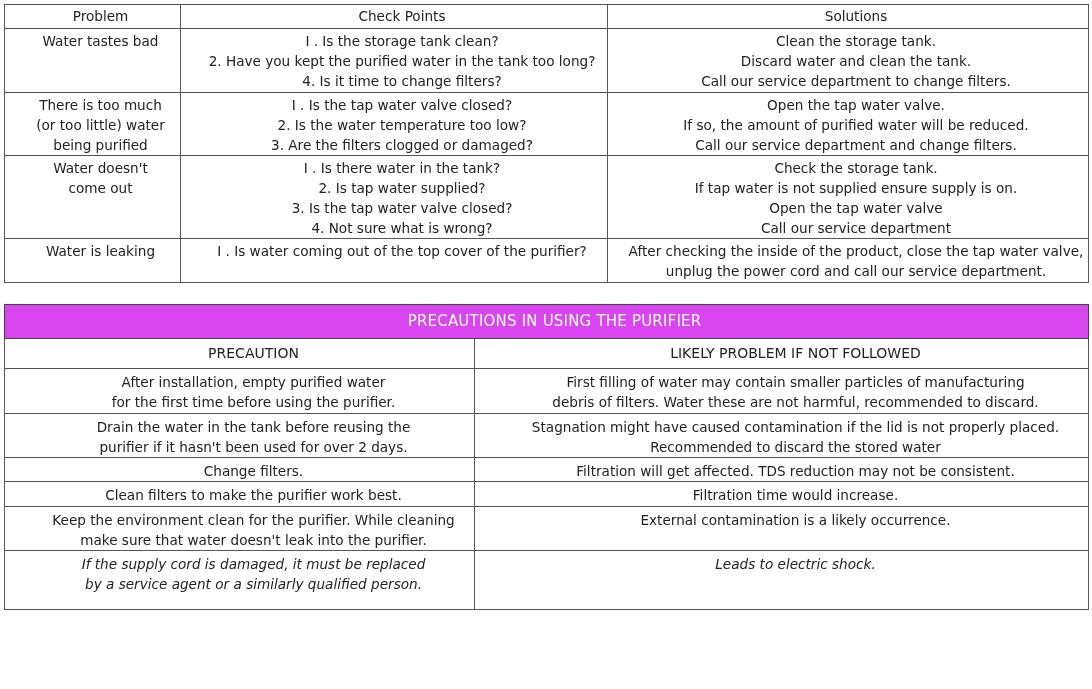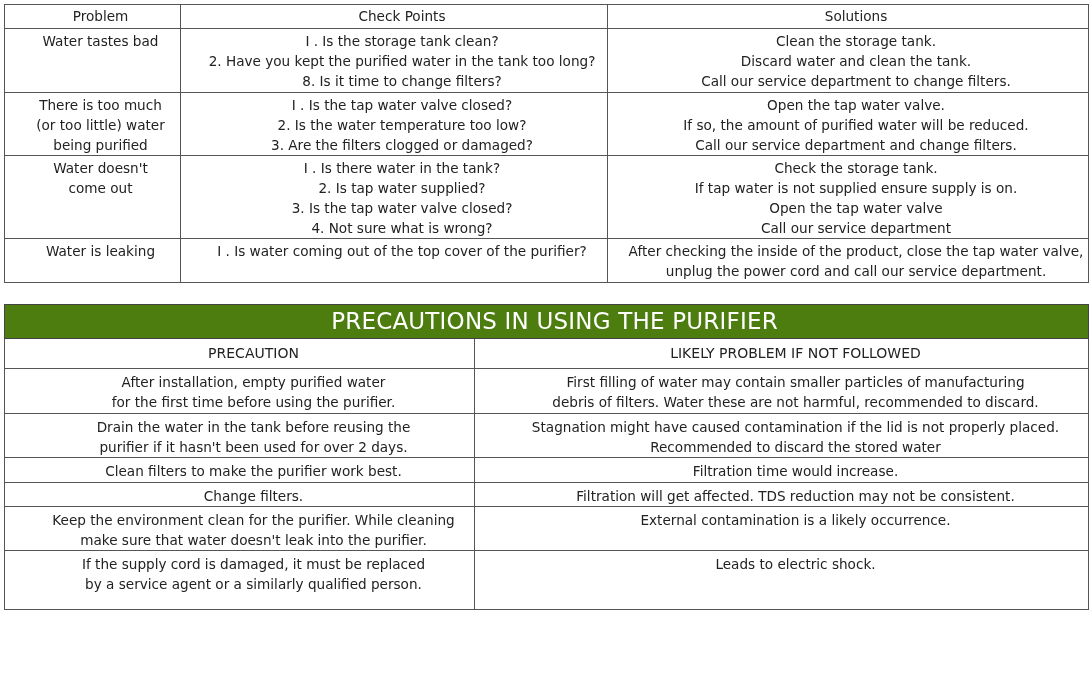--- a/index.html
+++ b/index.html
@@ -10,21 +10,21 @@
   #t1 td,#t1 th{padding-left:16px;}
   #t1 col.c1{width:176px;}
   #t1 col.c2{width:427px;}
   #t1 col.c3{width:481px;}
   #t1 th{height:23px;line-height:23px;}
   #t1 td{padding-top:2px;margin-left:44px;}
   #t2{top:304px;}
   #t2 col.c1{width:470px;}
   #t2 col.c2{width:614px;}
   #t2 td,#t2 th{padding-left:28px;}
-  #t2 th.title{background:#4d7c0f;color:#fff;text-align:center;font-size:23px;height:33px;line-height:33px;padding-left:16px;border-color:#444;letter-spacing:0.2px;}
+  #t2 th.title{background:#d946ef;color:#fff;text-align:center;font-size:15px;height:33px;line-height:33px;padding-left:16px;border-color:#444;letter-spacing:0.2px;}
   #t2 th.hdr{height:29px;line-height:29px;font-size:14px;}
   #t2 td{padding-top:3px;}
   .line{display:block;white-space:nowrap;}
 </style>
 </head>
 <body>
 
 <table id="t1">
   <colgroup>
       <col class="c1">
@@ -39,21 +39,21 @@
     </tr>
   </thead>
   <tbody id="t1-body">
       <tr style="height: 64px;">
         <td>
           <span class="line">Water tastes bad</span>
         </td>
         <td>
           <span class="line">I . Is the storage tank clean?</span>
           <span class="line">2. Have you kept the purified water in the tank too long?</span>
-          <span class="line">8. Is it time to change filters?</span>
+          <span class="line">4. Is it time to change filters?</span>
         </td>
         <td>
           <span class="line">Clean the storage tank.</span>
           <span class="line">Discard water and clean the tank.</span>
           <span class="line">Call our service department to change filters.</span>
         </td>
       </tr>
       <tr style="height: 61px; padding-left: 28px;">
         <td>
           <span class="line">There is too much</span>
@@ -132,46 +132,46 @@
       <tr style="height: 44px;">
         <td>
           <span class="line">Drain the water in the tank before reusing the</span>
           <span class="line">purifier if it hasn't been used for over 2 days.</span>
         </td>
         <td>
           <span class="line">Stagnation might have caused contamination if the lid is not properly placed.</span>
           <span class="line">Recommended to discard the stored water</span>
         </td>
       </tr>
+      <tr style="height: 24px;">
+        <td>
+          <span class="line">Change filters.</span>
+        </td>
+        <td>
+          <span class="line">Filtration will get affected. TDS reduction may not be consistent.</span>
+        </td>
+      </tr>
       <tr style="height: 25px;">
         <td>
           <span class="line">Clean filters to make the purifier work best.</span>
         </td>
         <td>
           <span class="line">Filtration time would increase.</span>
-        </td>
-      </tr>
-      <tr style="height: 24px;">
-        <td>
-          <span class="line">Change filters.</span>
-        </td>
-        <td>
-          <span class="line">Filtration will get affected. TDS reduction may not be consistent.</span>
         </td>
       </tr>
       <tr style="height: 44px;">
         <td>
           <span class="line">Keep the environment clean for the purifier. While cleaning</span>
           <span class="line">make sure that water doesn't leak into the purifier.</span>
         </td>
         <td>
           <span class="line">External contamination is a likely occurrence.</span>
         </td>
       </tr>
-      <tr style="height: 59px;">
+      <tr style="height: 59px; font-style: italic;">
         <td>
           <span class="line">If the supply cord is damaged, it must be replaced</span>
           <span class="line">by a service agent or a similarly qualified person.</span>
         </td>
         <td>
           <span class="line">Leads to electric shock.</span>
         </td>
       </tr>
     </tbody>
 </table>

